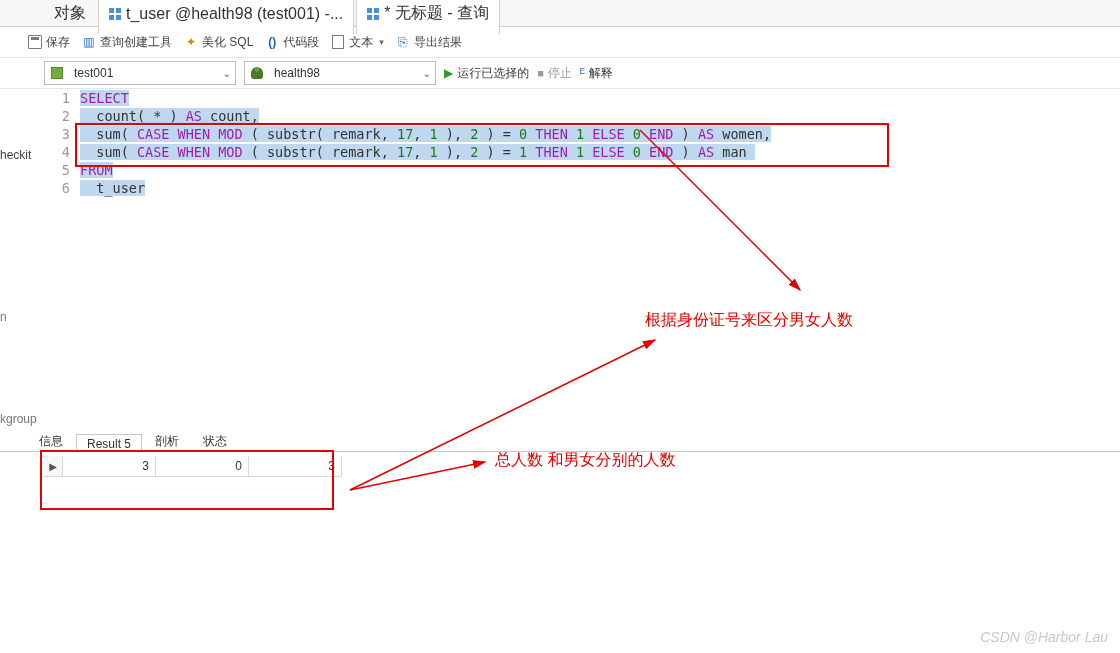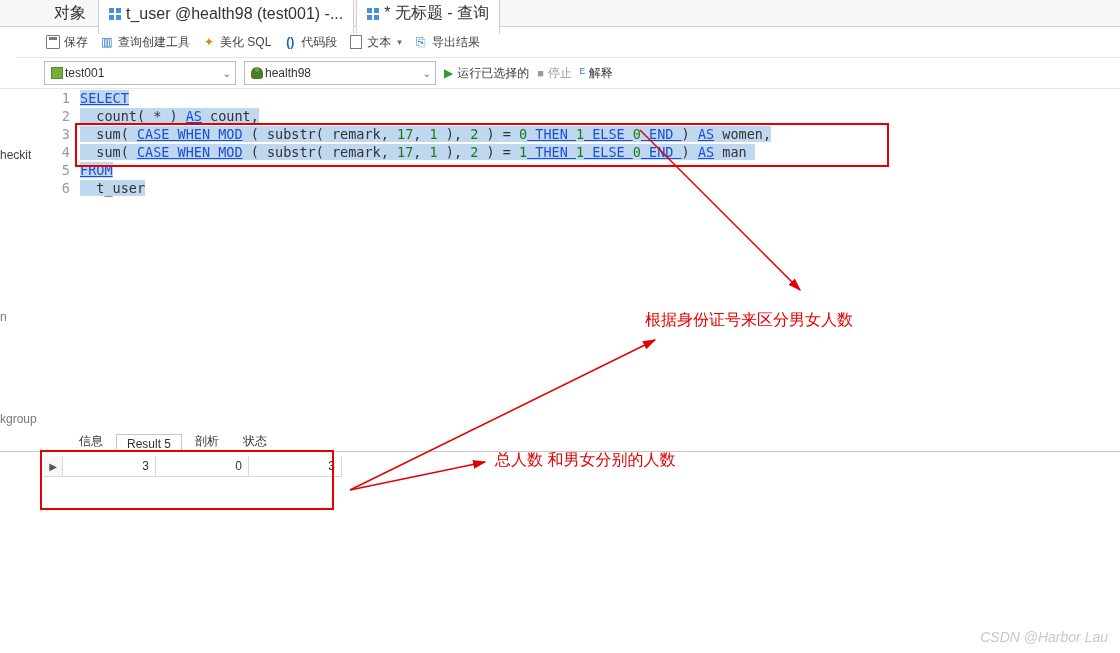--- a/index.html
+++ b/index.html
@@ -1,41 +1,41 @@
 <!DOCTYPE html>
 <html><head>
 <meta charset="utf-8">
 <style>
   html,body{margin:0;padding:0;font-family:"Microsoft YaHei",Arial,sans-serif;font-size:12px;color:#333;background:#fff;width:1120px;height:653px;overflow:hidden;}
   .tab-strip{display:flex;align-items:center;height:26px;border-bottom:1px solid #d0d0d0;background:#f7f7f7;padding-left:44px;}
   .tab{display:flex;align-items:center;gap:5px;height:40px;padding:0 10px;border:1px solid #d0d0d0;border-bottom:none;margin-right:2px;background:#fff;font-size:16px;color:#333;cursor:pointer;}
   .tab.plain{border:none;background:transparent;}
   .grid-icon{display:inline-block;width:12px;height:12px;background:linear-gradient(#4a90d9,#4a90d9) 0 0/5px 5px no-repeat,linear-gradient(#4a90d9,#4a90d9) 7px 0/5px 5px no-repeat,linear-gradient(#4a90d9,#4a90d9) 0 7px/5px 5px no-repeat,linear-gradient(#4a90d9,#4a90d9) 7px 7px/5px 5px no-repeat;}
-  .toolbar{display:flex;align-items:center;height:30px;padding-left:28px;gap:12px;border-bottom:1px solid #e5e5e5;margin-left:18px;}
+  .toolbar{display:flex;align-items:center;height:30px;padding-left:28px;gap:12px;border-bottom:1px solid #e5e5e5;}
   .tbtn{display:flex;align-items:center;gap:4px;font-size:12px;color:#444;cursor:pointer;}
   .tbtn .ic{width:14px;height:14px;display:inline-flex;align-items:center;justify-content:center;}
   .sel-row{display:flex;align-items:center;height:30px;padding-left:44px;gap:8px;border-bottom:1px solid #e5e5e5;}
   .combo{display:flex;align-items:center;height:22px;border:1px solid #bcbcbc;background:#fff;min-width:180px;justify-content:space-between;padding:0 4px 0 6px;cursor:pointer;}
-  .combo .lead{display:flex;align-items:center;gap:2px;}
+  .combo .lead{display:flex;align-items:center;gap:11px;}
   .combo .chev{font-size:10px;color:#666;}
   .run{display:flex;align-items:center;gap:4px;color:#3a3a3a;cursor:pointer;}
   .run .tri{color:#2e9b2e;font-size:12px;}
   .grey{color:#9a9a9a;}
   .code-area{position:relative;height:320px;}
   .code-line{display:flex;font-family:Consolas,monospace;font-size:13.5px;line-height:18px;}
   .gutter{width:70px;text-align:right;color:#9a9a9a;padding-right:10px;user-select:none;}
   .code{white-space:pre;}
   .hl{background:#bfd7ef;}
-  .kw{color:#1d4ed8;text-decoration:underline;}
+  .kw{color:#a21caf;}
   .num{color:#1b7a1b;}
   .id{color:#333;}
   .red-box{position:absolute;border:2px solid #e40000;pointer-events:none;}
   .anno{position:absolute;color:#e40000;font-size:16px;font-weight:500;}
   .arrow-svg{position:absolute;pointer-events:none;}
-  .result-tabs{display:flex;align-items:flex-end;height:22px;border-bottom:1px solid #c7c7c7;padding-left:68px;gap:2px;}
+  .result-tabs{display:flex;align-items:flex-end;height:22px;border-bottom:1px solid #c7c7c7;padding-left:28px;gap:2px;}
   .rtab{padding:2px 10px 1px;font-size:12px;border:1px solid transparent;border-bottom:none;cursor:pointer;}
   .rtab.active{background:#fff;border-color:#c7c7c7;border-top:1px solid #c7c7c7;position:relative;top:1px;}
   .result-grid{margin-left:44px;margin-top:4px;}
   .rg-head,.rg-row{display:flex;}
   .rg-cell{width:80px;height:20px;border-right:1px solid #d8d8d8;border-bottom:1px solid #d8d8d8;display:flex;align-items:center;padding:0 6px;font-size:12px;}
   .rg-head .rg-cell{background:#f7f7f7;color:#333;justify-content:flex-start;}
   .rg-row .rg-cell{justify-content:flex-end;}
   .row-ind{width:18px;height:20px;border-right:1px solid #d8d8d8;border-bottom:1px solid #d8d8d8;background:#f7f7f7;display:flex;align-items:center;justify-content:center;font-size:10px;color:#555;}
   .watermark{position:absolute;right:12px;bottom:8px;color:#c9c9c9;font-size:14px;font-style:italic;}
   .left-cut{position:absolute;left:0;top:310px;color:#777;font-size:12px;}

